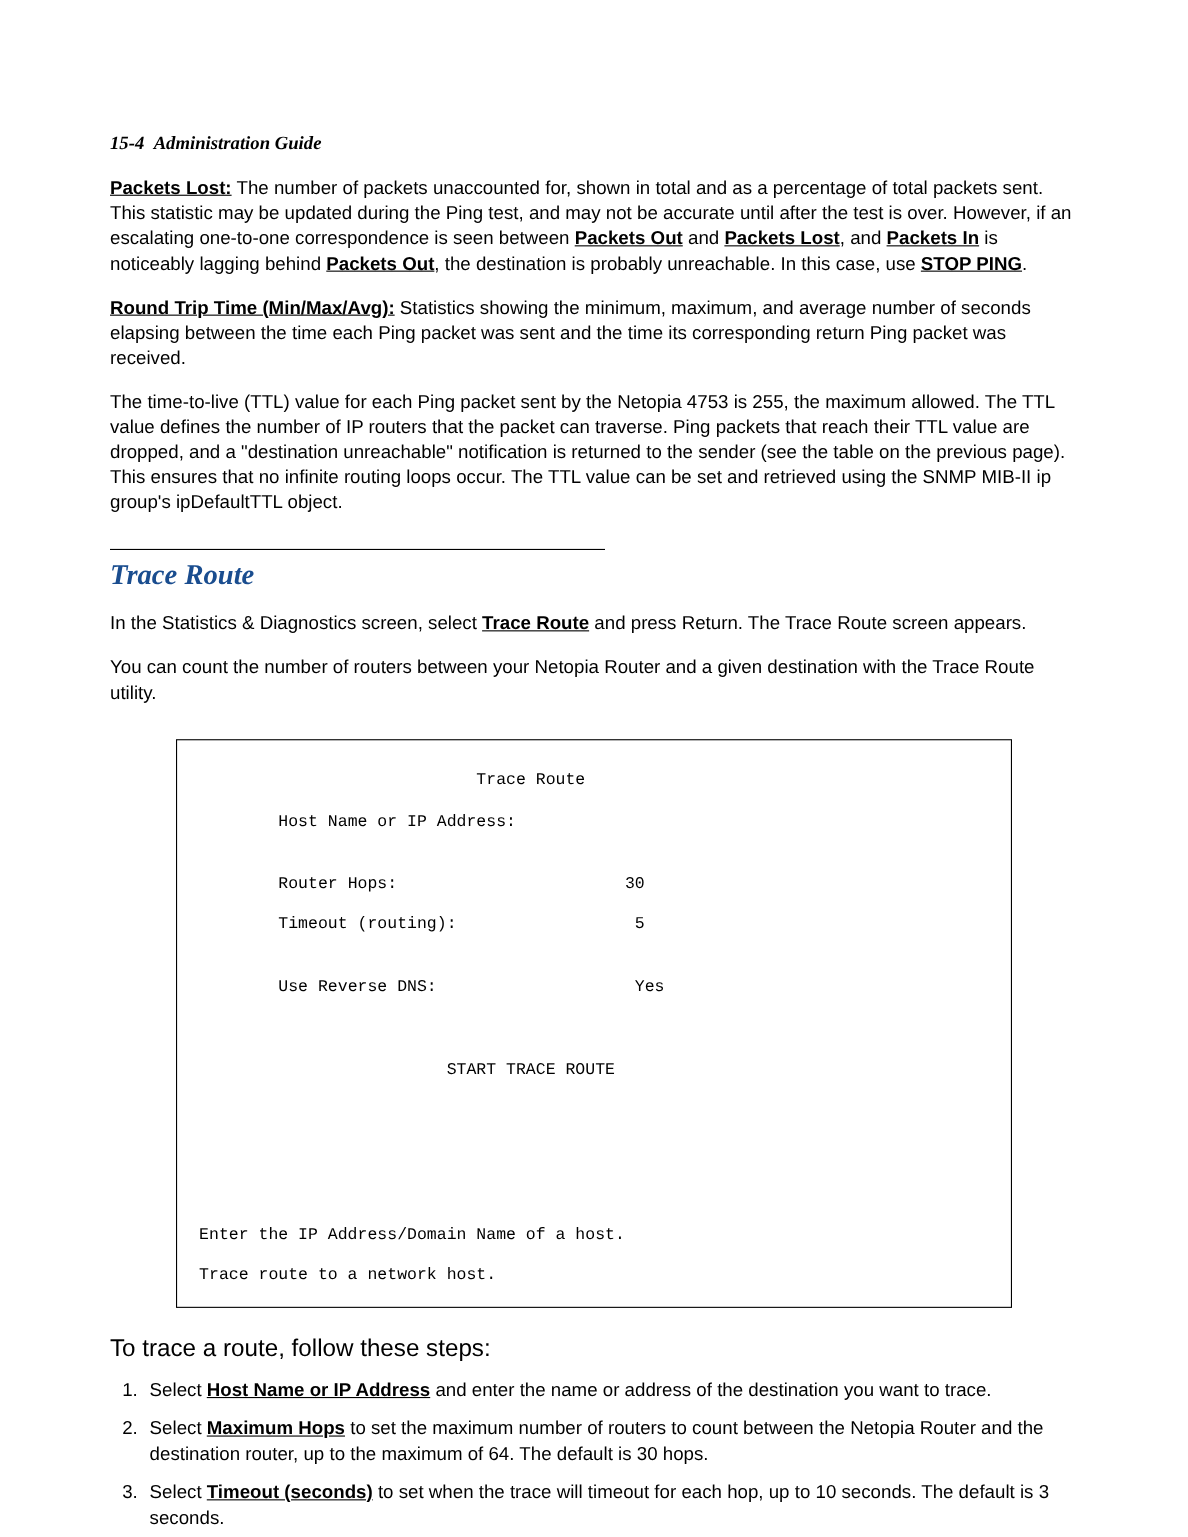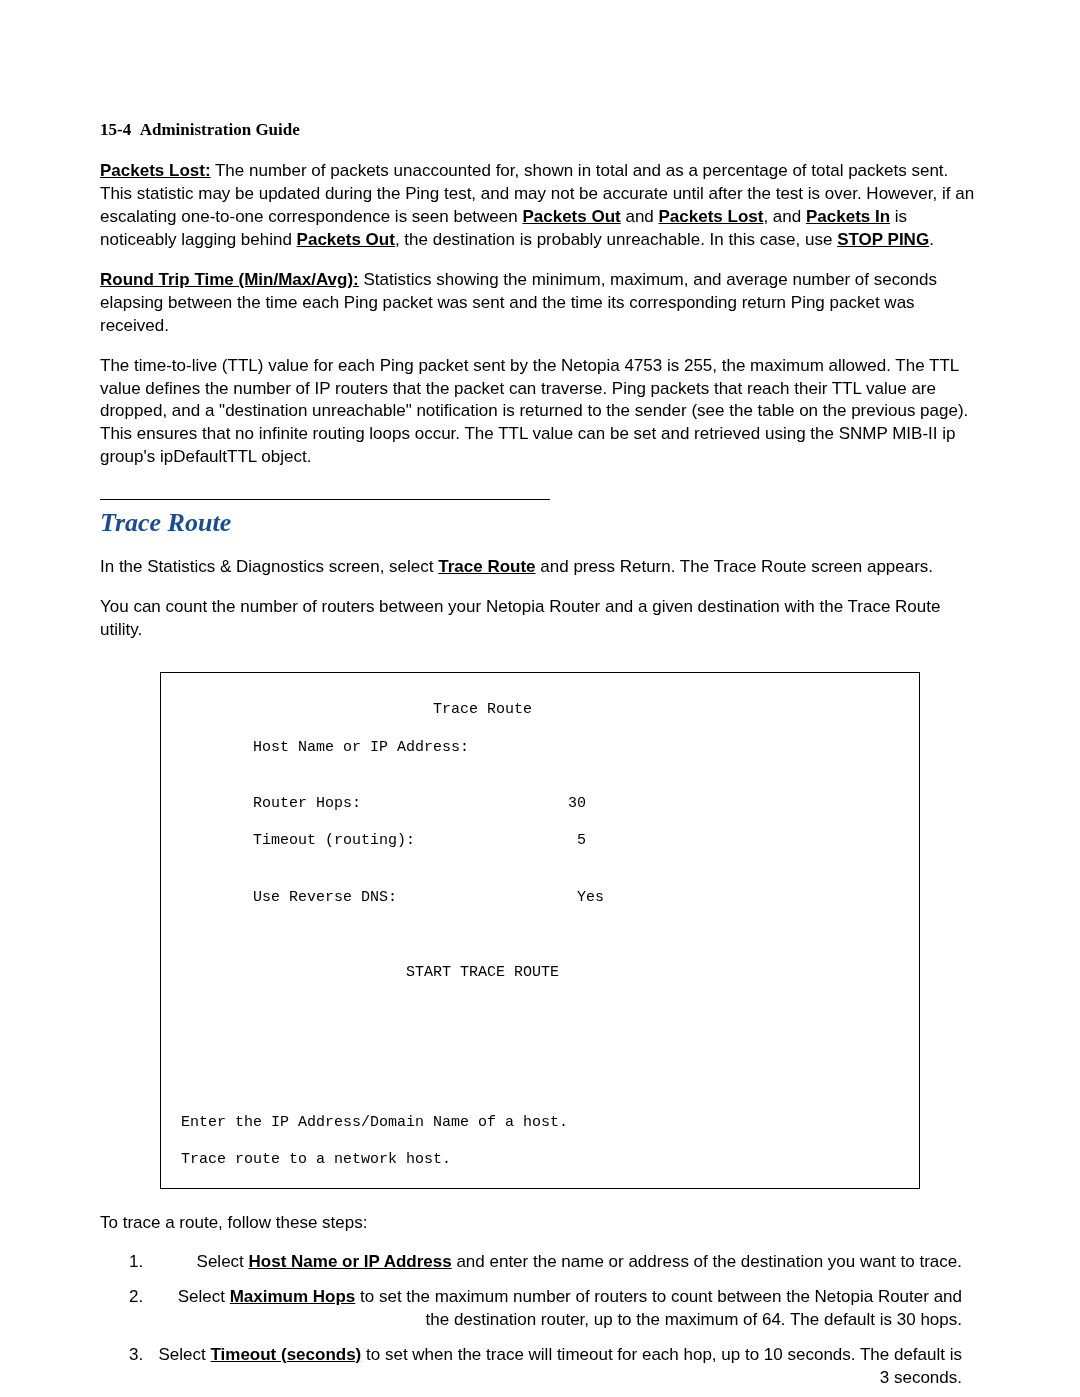--- a/index.html
+++ b/index.html
@@ -7,20 +7,21 @@
     padding: 0;
     background: #fff;
     font-family: Arial, Helvetica, sans-serif;
     color: #000;
     width: 1080px;
   }
   .page {
     padding: 120px 100px 100px 100px;
   }
   .page-header {
+    font-style: italic;
     font-weight: bold;
     font-size: 17px;
     margin-bottom: 20px;
     font-family: Georgia, 'Times New Roman', serif;
   }
   .body-text {
     font-size: 17px;
     line-height: 1.35;
     margin-bottom: 14px;
     font-family: Arial, Helvetica, sans-serif;
@@ -46,28 +47,27 @@
   .console-box {
     border: 1.5px solid #000;
     margin: 30px 60px 24px 60px;
     padding: 28px 20px 18px 20px;
     font-family: "Courier New", Courier, monospace;
     font-size: 15px;
     white-space: pre;
     line-height: 1.25;
   }
   .steps-intro {
-    font-size: 17px;
+    font-size: 22px;
     margin-bottom: 14px;
   }
   ol.steps {
     font-size: 17px;
     padding-left: 30px;
-    margin: 18px;
-    text-align: right;
+    margin: 0;
   }
   ol.steps li {
     margin-bottom: 12px;
     padding-left: 6px;
     line-height: 1.35;
   }
 </style>
 </head>
 <body>
 

